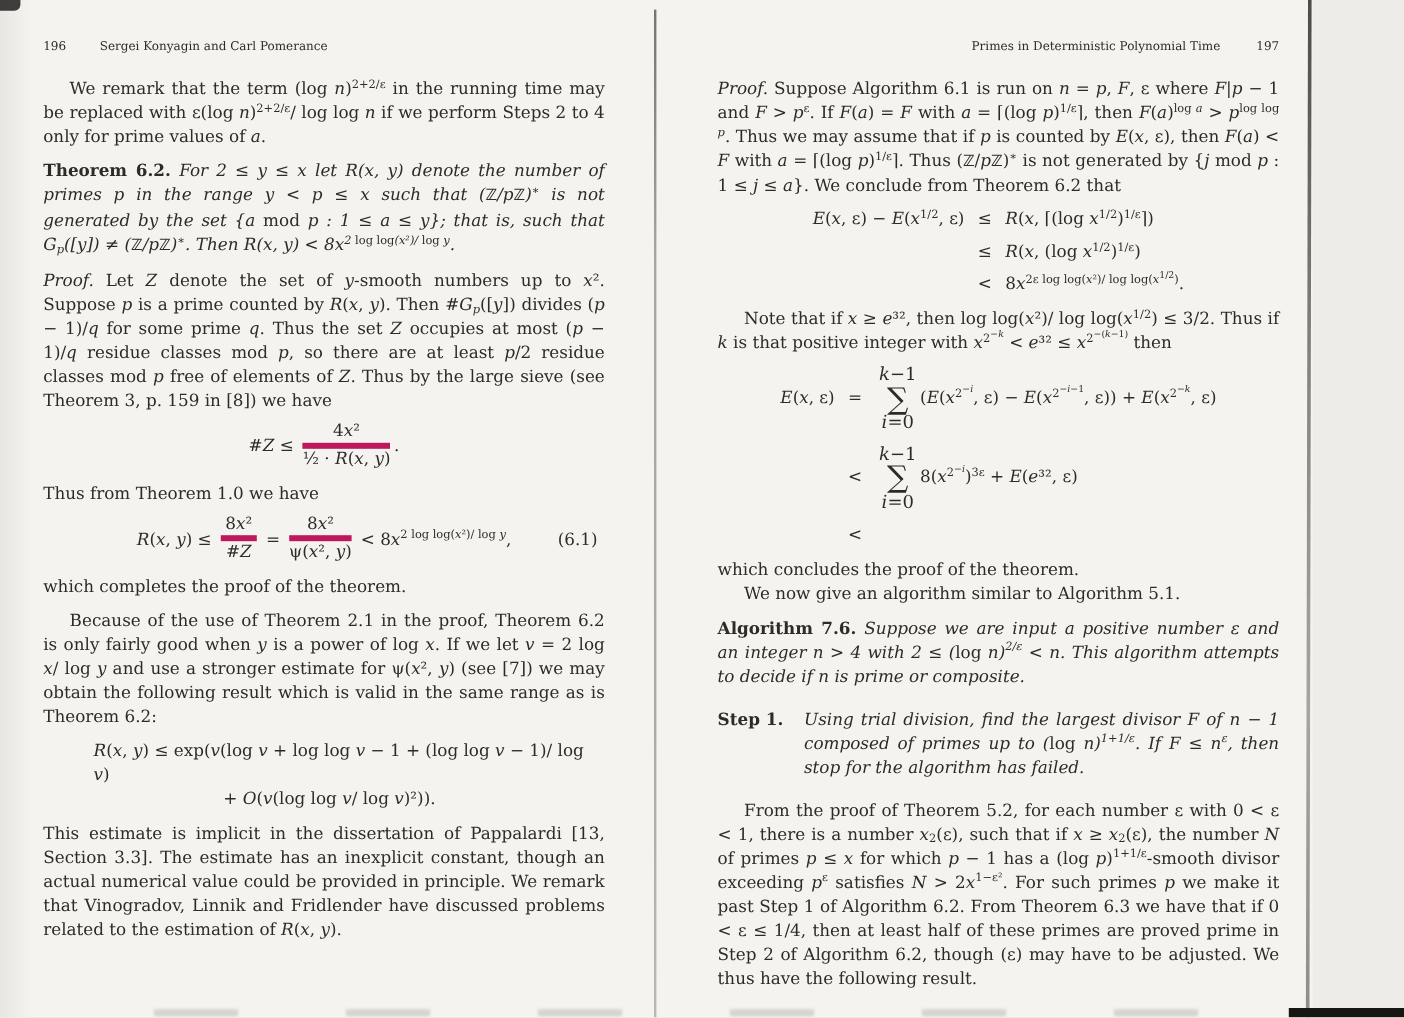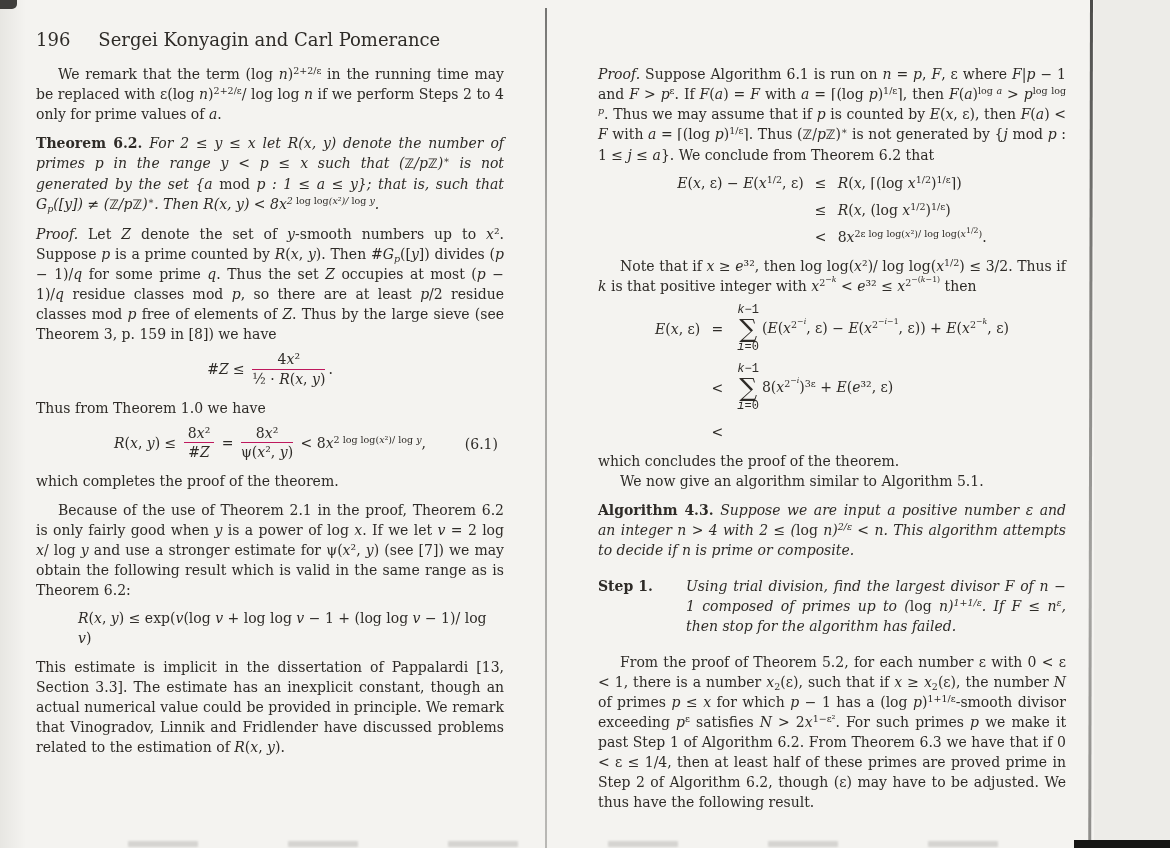--- a/index.html
+++ b/index.html
@@ -27,21 +27,21 @@
     background:#edecE8;background:#edece8;}
   .page-edge-line{position:absolute;left:1090px;top:0;width:3px;height:848px;
     background:linear-gradient(180deg,#2e2e2c,#6f6e6b 35%,#989794 70%,#7c7b78);
     transform:rotate(0.12deg);transform-origin:top center;opacity:.85;}
   .bottom-smudge{position:absolute;left:128px;top:841px;width:950px;height:6px;
     background:repeating-linear-gradient(90deg,rgba(70,68,64,.5) 0 70px,rgba(70,68,64,0) 70px 160px);
     opacity:.35;filter:blur(1.2px);}
   .bottom-bar{position:absolute;left:1074px;top:840px;width:96px;height:8px;background:#161614;}
 
   
-  .head{position:absolute;top:30px;font-size:18px;}
+  .head{position:absolute;top:30px;font-size:10px;}
   .head-left{left:36px;width:468px;display:flex;gap:28px;}
   .head-right{left:598px;width:468px;display:flex;justify-content:flex-end;gap:30px;}
 
   
   .content{position:absolute;top:64px;width:468px;text-align:justify;}
   .content-left{left:36px;}
   .content-right{left:598px;}
   p{margin:0;}
   .par{margin:0;}
   .indent{text-indent:22px;}
@@ -52,34 +52,34 @@
   .rm{font-style:normal;}
   .bb{font-family:"DejaVu Sans",sans-serif;font-weight:bold;font-size:92%;}
 
   sup{font-size:68%;line-height:0;position:relative;vertical-align:baseline;bottom:.55em;}
   sub{font-size:68%;line-height:0;position:relative;vertical-align:baseline;top:.3em;}
   sup sup{font-size:82%;bottom:.45em;}
 
   .display{margin:8px 0 9px;text-align:center;position:relative;}
   .eqnum{position:absolute;right:6px;top:50%;transform:translateY(-50%);}
   .frac{display:inline-block;vertical-align:middle;text-align:center;line-height:1.2;margin:0 3px;position:relative;top:-1px;}
-  .fn{display:block;padding:0 4px 1px;border-bottom:1px solid #be185d;}
+  .fn{display:block;padding:0 4px 1px;border-bottom:5px solid #be185d;}
   .fd{display:block;padding-top:1px;}
   .sum{display:inline-flex;flex-direction:column;align-items:center;vertical-align:middle;line-height:1;margin:0 3px;}
-  .slim{font-size:12px;line-height:1.1;font-family:Liberation Mono, monospace;}
+  .slim{font-size:15px;line-height:1.1;}
   .sig{font-size:25px;line-height:.95;}
   .eqtable{display:inline-grid;grid-template-columns:max-content 34px max-content;row-gap:7px;align-items:center;text-align:left;}
   .eqtable.wide{row-gap:9px;}
   .cl{text-align:left;}
   .cr{text-align:center;}
   .ch{text-align:left;}
   .exp-line2{display:block;margin-left:150px;text-align:left;}
   .exp-line1{display:block;margin-left:42px;text-align:left;}
 
-  .step{display:flex;margin:16px 0;gap:16px;}
+  .step{display:flex;margin:16px 0;}
   .step-label{flex:0 0 72px;font-weight:bold;}
   .step-body{flex:1;font-style:italic;text-align:justify;}
 </style>
 </head>
 <body>
 
 <div class="scan">
 
   <div class="left-edge-shade"></div>
   <div class="corner-mark"></div>
@@ -103,25 +103,30 @@
     </div>
     <p class="par">Thus from Theorem 1.0 we have</p>
     <div class="display">
       <span><i>R</i>(<i>x</i>, <i>y</i>) ≤ <span class="frac"><span class="fn">8<i>x</i>²</span><span class="fd">#<i>Z</i></span></span> = <span class="frac"><span class="fn">8<i>x</i>²</span><span class="fd">ψ(<i>x</i>², <i>y</i>)</span></span> &lt; 8<i>x</i><sup>2 log log(<i>x</i>²)/ log <i>y</i></sup>,</span>
       <span class="eqnum">(6.1)</span>
     </div>
     <p class="par">which completes the proof of the theorem.</p>
     <p class="par indent sp-above">Because of the use of Theorem 2.1 in the proof, Theorem 6.2 is only fairly good when <i>y</i> is a power of log <i>x</i>. If we let <i>v</i> = 2 log <i>x</i>/ log <i>y</i> and use a stronger estimate for ψ(<i>x</i>², <i>y</i>) (see [7]) we may obtain the following result which is valid in the same range as is Theorem 6.2:</p>
     <div class="display">
       <span class="exp-line1"><i>R</i>(<i>x</i>, <i>y</i>) ≤ exp(<i>v</i>(log <i>v</i> + log log <i>v</i> − 1 + (log log <i>v</i> − 1)/ log <i>v</i>)</span>
+      <span class="exp-line2">+ <i>O</i>(<i>v</i>(log log <i>v</i>/ log <i>v</i>)²)).</span>
     </div>
     <p class="par">This estimate is implicit in the dissertation of Pappalardi [13, Section 3.3]. The estimate has an inexplicit constant, though an actual numerical value could be provided in principle. We remark that Vinogradov, Linnik and Fridlender have discussed problems related to the estimation of <i>R</i>(<i>x</i>, <i>y</i>).</p>
 
   </div>
 
+  <div class="head head-right">
+    <span>Primes in Deterministic Polynomial Time</span>
+    <span>197</span>
+  </div>
 
   <div class="content content-right">
     <p class="par"><i>Proof.</i> Suppose Algorithm 6.1 is run on <i>n</i> = <i>p</i>, <i>F</i>, ε where <i>F</i>|<i>p</i> − 1 and <i>F</i> &gt; <i>p</i><sup>ε</sup>. If <i>F</i>(<i>a</i>) = <i>F</i> with <i>a</i> = ⌈(log <i>p</i>)<sup>1/ε</sup>⌉, then <i>F</i>(<i>a</i>)<sup>log <i>a</i></sup> &gt; <i>p</i><sup>log log <i>p</i></sup>. Thus we may assume that if <i>p</i> is counted by <i>E</i>(<i>x</i>, ε), then <i>F</i>(<i>a</i>) &lt; <i>F</i> with <i>a</i> = ⌈(log <i>p</i>)<sup>1/ε</sup>⌉. Thus (<span class="bb">ℤ</span>/<i>p</i><span class="bb">ℤ</span>)<sup>∗</sup> is not generated by {<i>j</i> mod <i>p</i> : 1 ≤ <i>j</i> ≤ <i>a</i>}. We conclude from Theorem 6.2 that</p>
     <div class="display">
       <div class="eqtable">
         <span class="cl"><i>E</i>(<i>x</i>, ε) − <i>E</i>(<i>x</i><sup>1/2</sup>, ε)</span>
         <span class="cr">≤</span>
         <span class="ch"><i>R</i>(<i>x</i>, ⌈(log <i>x</i><sup>1/2</sup>)<sup>1/ε</sup>⌉)</span>
         <span class="cl"></span>
         <span class="cr">≤</span>
@@ -147,21 +152,21 @@
               <span class="slim"><i>k</i>−1</span>
               <span class="sig">∑</span>
               <span class="slim"><i>i</i>=0</span>
             </span>8(<i>x</i><sup>2<sup>−<i>i</i></sup></sup>)<sup>3ε</sup> + <i>E</i>(<i>e</i>³², ε)</span>
         <span class="cl"></span>
         <span class="cr">&lt;</span>
       </div>
     </div>
     <p class="par">which concludes the proof of the theorem.</p>
     <p class="par indent">We now give an algorithm similar to Algorithm 5.1.</p>
-    <p class="thm"><b class="thm-label">Algorithm 4.3.</b> <span class="thm-body">Suppose we are input a positive number ε and an integer n &gt; 4 with 2 ≤ (<span class="rm">log</span> n)<sup>2/ε</sup> &lt; n. This algorithm attempts to decide if n is prime or composite.</span></p>
+    <p class="thm"><b class="thm-label">Algorithm 7.6.</b> <span class="thm-body">Suppose we are input a positive number ε and an integer n &gt; 4 with 2 ≤ (<span class="rm">log</span> n)<sup>2/ε</sup> &lt; n. This algorithm attempts to decide if n is prime or composite.</span></p>
     <div class="step">
       <span class="step-label">Step 1.</span>
       <span class="step-body">Using trial division, find the largest divisor F of n − 1 composed of primes up to (<span class="rm">log</span> n)<sup>1+1/ε</sup>. If F ≤ n<sup>ε</sup>, then stop for the algorithm has failed.</span>
     </div>
     <p class="par indent sp-above">From the proof of Theorem 5.2, for each number ε with 0 &lt; ε &lt; 1, there is a number <i>x</i><sub>2</sub>(ε), such that if <i>x</i> ≥ <i>x</i><sub>2</sub>(ε), the number <i>N</i> of primes <i>p</i> ≤ <i>x</i> for which <i>p</i> − 1 has a (log <i>p</i>)<sup>1+1/ε</sup>-smooth divisor exceeding <i>p</i><sup>ε</sup> satisfies <i>N</i> &gt; 2<i>x</i><sup>1−ε²</sup>. For such primes <i>p</i> we make it past Step 1 of Algorithm 6.2. From Theorem 6.3 we have that if 0 &lt; ε ≤ 1/4, then at least half of these primes are proved prime in Step 2 of Algorithm 6.2, though (ε) may have to be adjusted. We thus have the following result.</p>
 
   </div>
 
 </div>
 

